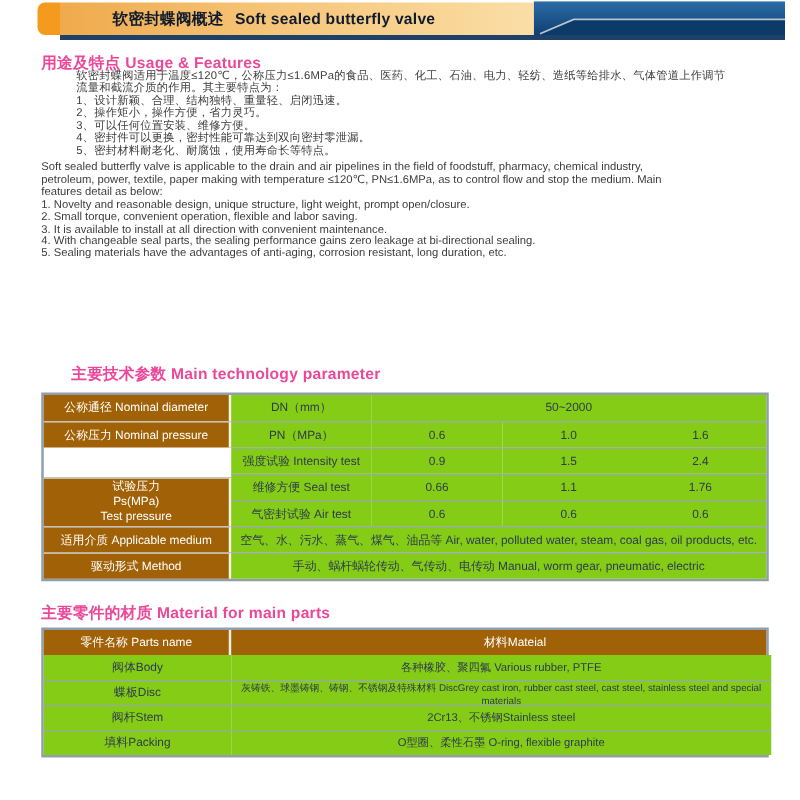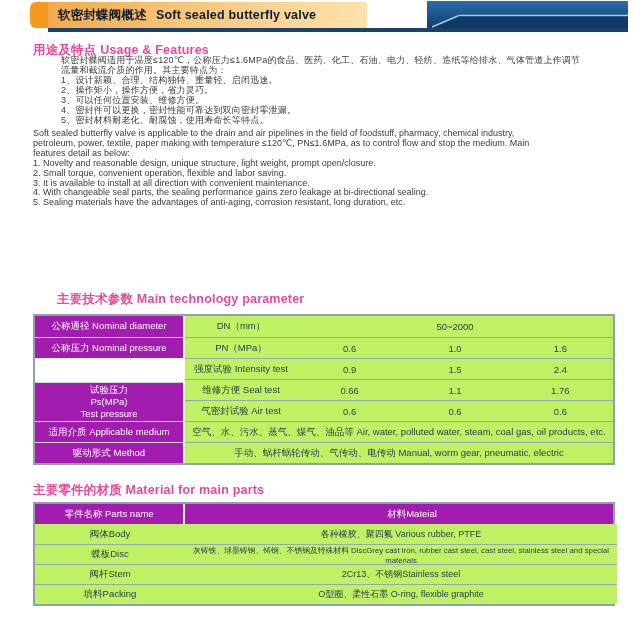--- a/index.html
+++ b/index.html
@@ -4,38 +4,38 @@
 <style>
   html,body{margin:0;padding:0;}
   body{
     width:640px;height:640px;background:#ffffff;position:relative;overflow:hidden;
     font-family:"Liberation Sans","DejaVu Sans",sans-serif;
     -webkit-font-smoothing:antialiased;
   }
   
   .hdr{position:absolute;top:0;left:0;width:640px;height:34px;}
   .hdr-orange{position:absolute;left:30px;top:2px;width:18px;height:26px;background:#f49a1e;border-radius:6px 0 0 6px;}
-  .hdr-gold{position:absolute;left:48px;top:2px;width:319px;height:26px;
-    background:linear-gradient(to right,#f0aa4c,#f6c477 40%,#fbe2ad);display:flex;align-items:center;}
+  .hdr-gold{position:absolute;left:48px;top:2px;width:379px;height:26px;
+    background:linear-gradient(to right,#f0aa4c,#f6c477 40%,#fbe2ad);display:flex;align-items:center;padding-left:32px;}
   .hdr-title{font-size:12.5px;font-weight:bold;color:#101c2e;padding-left:10px;letter-spacing:.2px;white-space:nowrap;}
   .hdr-title .en{margin-left:9px;}
   .hdr-blue{position:absolute;left:427px;top:1px;width:201px;height:27px;}
   .hdr-underbar{position:absolute;left:48px;top:28px;width:580px;height:3.5px;background:#1d4168;}
   
   .sec-heading{position:absolute;left:33px;font-size:12.5px;font-weight:bold;color:#ec4899;letter-spacing:.2px;white-space:nowrap;}
   .para{position:absolute;left:33px;width:585px;color:#3c3c3c;white-space:pre-line;}
   .para.zh{font-size:9px;line-height:10px;letter-spacing:.2px;}
   .para.en{font-size:9px;line-height:9.9px;}
   
   .tbl{position:absolute;left:33px;width:582px;border:2px solid #8f9fae;box-sizing:border-box;font-size:9.5px;}
   .trow{display:flex;align-items:stretch;}
   .cell{display:flex;align-items:center;justify-content:center;text-align:center;box-sizing:border-box;}
-  .navy{background:#a21caf;color:#ffffff;border-right:2px solid #f4f1ea;}
+  .navy{background:#a16207;color:#ffffff;border-right:2px solid #f4f1ea;}
   .navy+ .navy{border-right:none;padding-left:26px;}
-  .cream{background:#bef264;color:#2e3b4e;}
+  .cream{background:#84cc16;color:#2e3b4e;}
   .sep-top-cream{border-top:1.5px solid #97a6b3;}
   .sep-top-navy{border-top:1.5px solid #cfd9e2;}
   .w-label{width:150px;flex:none;}
   .w-param{width:112px;flex:none;}
   .w-val{flex:1;}
   .group-label{white-space:pre-line;line-height:12px;margin-top:24px;}
   
   .t2-head{height:20px;}
   .t2-row{height:20px;}
   .t2-material{width:432px;flex:none;font-size:9px;}

